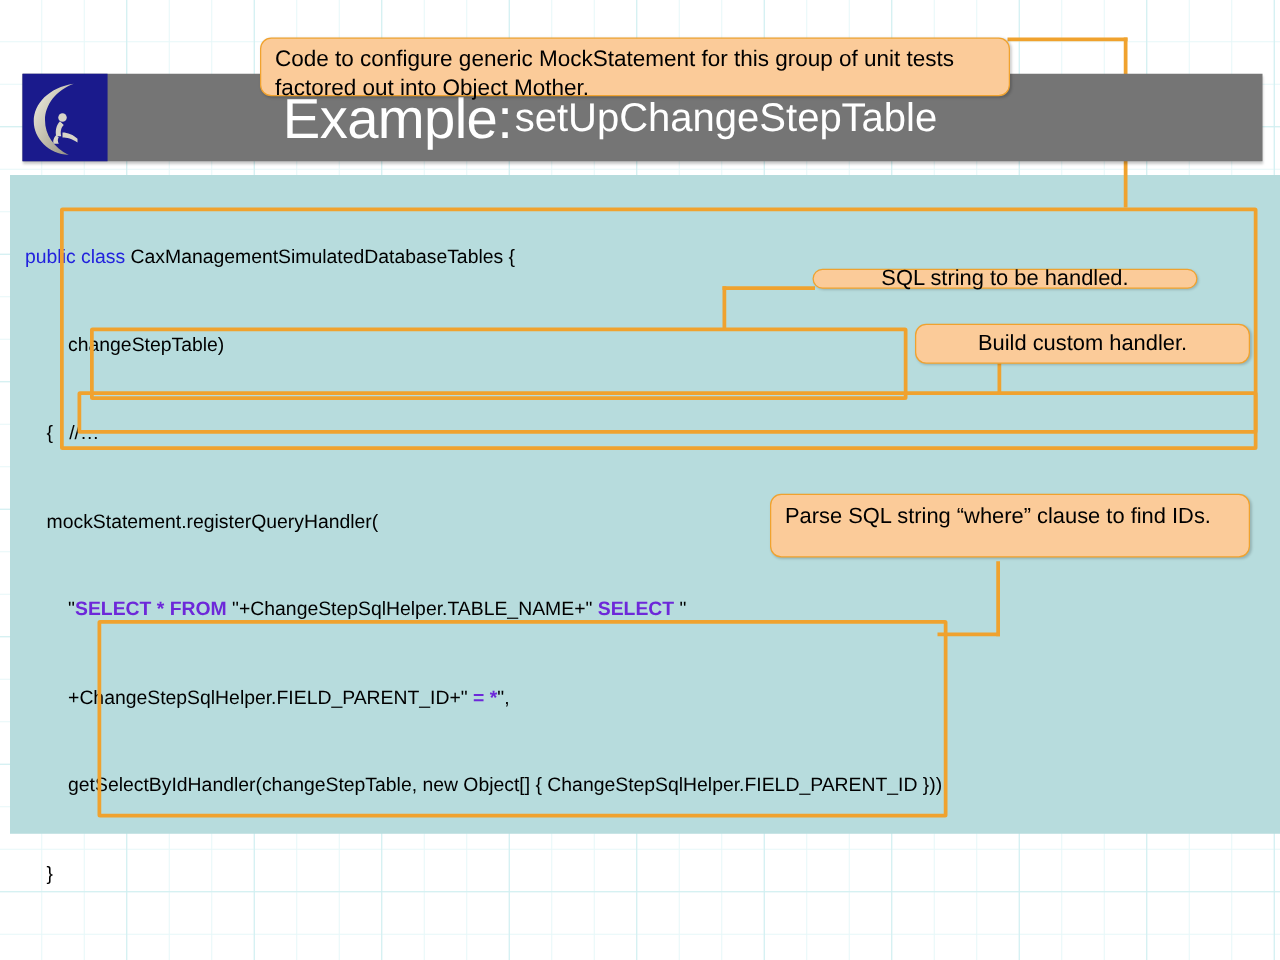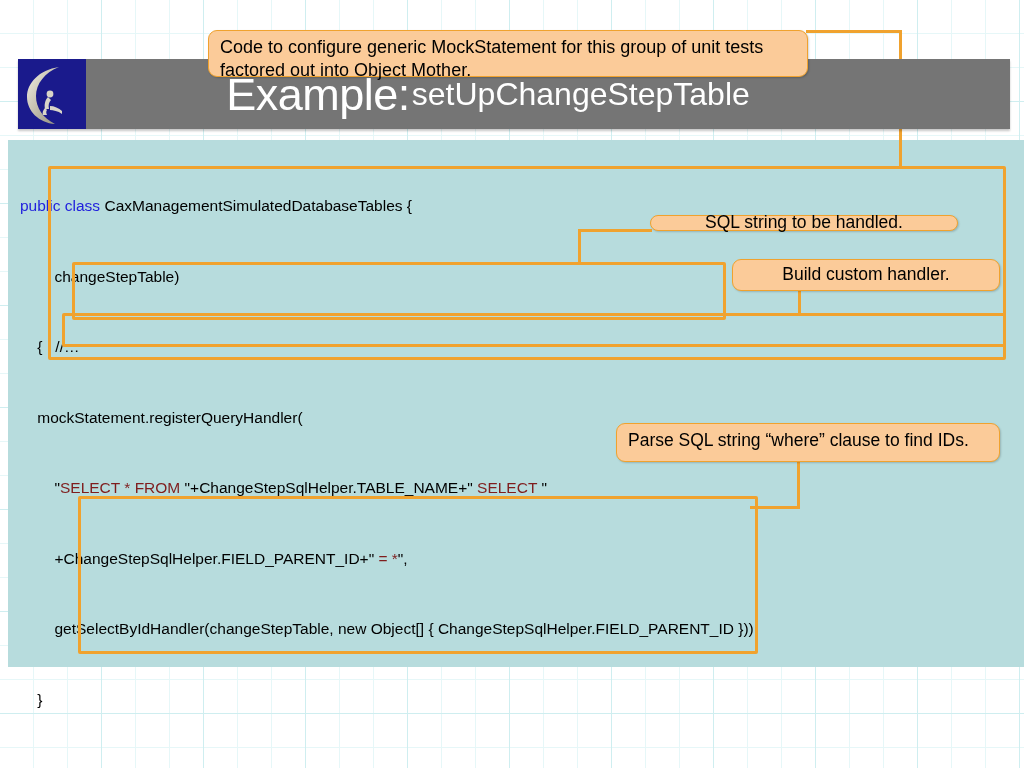--- a/index.html
+++ b/index.html
@@ -47,21 +47,21 @@
     background:#b7dcdd;
     padding-left:48px;
   }
   #code-lines{
     position:absolute;left:12px;top:7px;right:6px;
     font-size:15.5px;line-height:23.5px;color:#000000;
     white-space:pre;
   }
   .ln{display:block;white-space:pre;}
   .kw{color:#2222dd;}
-  .sql{color:#7f1d1d;}
+  .sql{color:#6d28d9;font-weight:bold;}
 
   
   .obox{position:absolute;border:3px solid #f0a22e;border-radius:2px;}
   #box-outer{left:48px;top:166px;width:952px;height:188px;}
   #box-sql{left:72px;top:262px;width:648px;height:52px;}
   #box-handler{left:62px;top:313px;width:938px;height:28px;}
   #box-parse{left:78px;top:496px;width:674px;height:152px;}
 
   
   .conn{position:absolute;background:#f0a22e;}
@@ -71,21 +71,21 @@
     position:absolute;background:#fbcb99;border:1.6px solid #f0a22e;
     border-radius:9px;color:#000;font-size:17.5px;line-height:23px;
     padding:5px 11px 6px 11px;box-sizing:border-box;
     box-shadow:1px 1px 2px rgba(0,0,0,.18);
   }
   #callout-top{left:208px;top:6px;width:600px;height:47px;font-size:18px;margin-top:24px;}
   #callout-sql{left:650px;top:215px;width:308px;height:16px;
                display:flex;align-items:center;justify-content:center;}
   #callout-build{left:732px;top:259px;width:268px;height:32px;
                display:flex;align-items:center;justify-content:center;text-align:center;}
-  #callout-parse{left:616px;top:395px;width:384px;height:39px;margin-top:28px;}
+  #callout-parse{left:616px;top:395px;width:384px;height:51px;}
 </style>
 </head>
 <body>
 
 <div id="grid-bg"></div>
 
 <div id="code-panel">
   <div id="code-lines">
     <span class="ln"><span class="kw">public class</span><span> CaxManagementSimulatedDatabaseTables {</span></span>
     <span class="ln">        <span>changeStepTable)</span></span>

